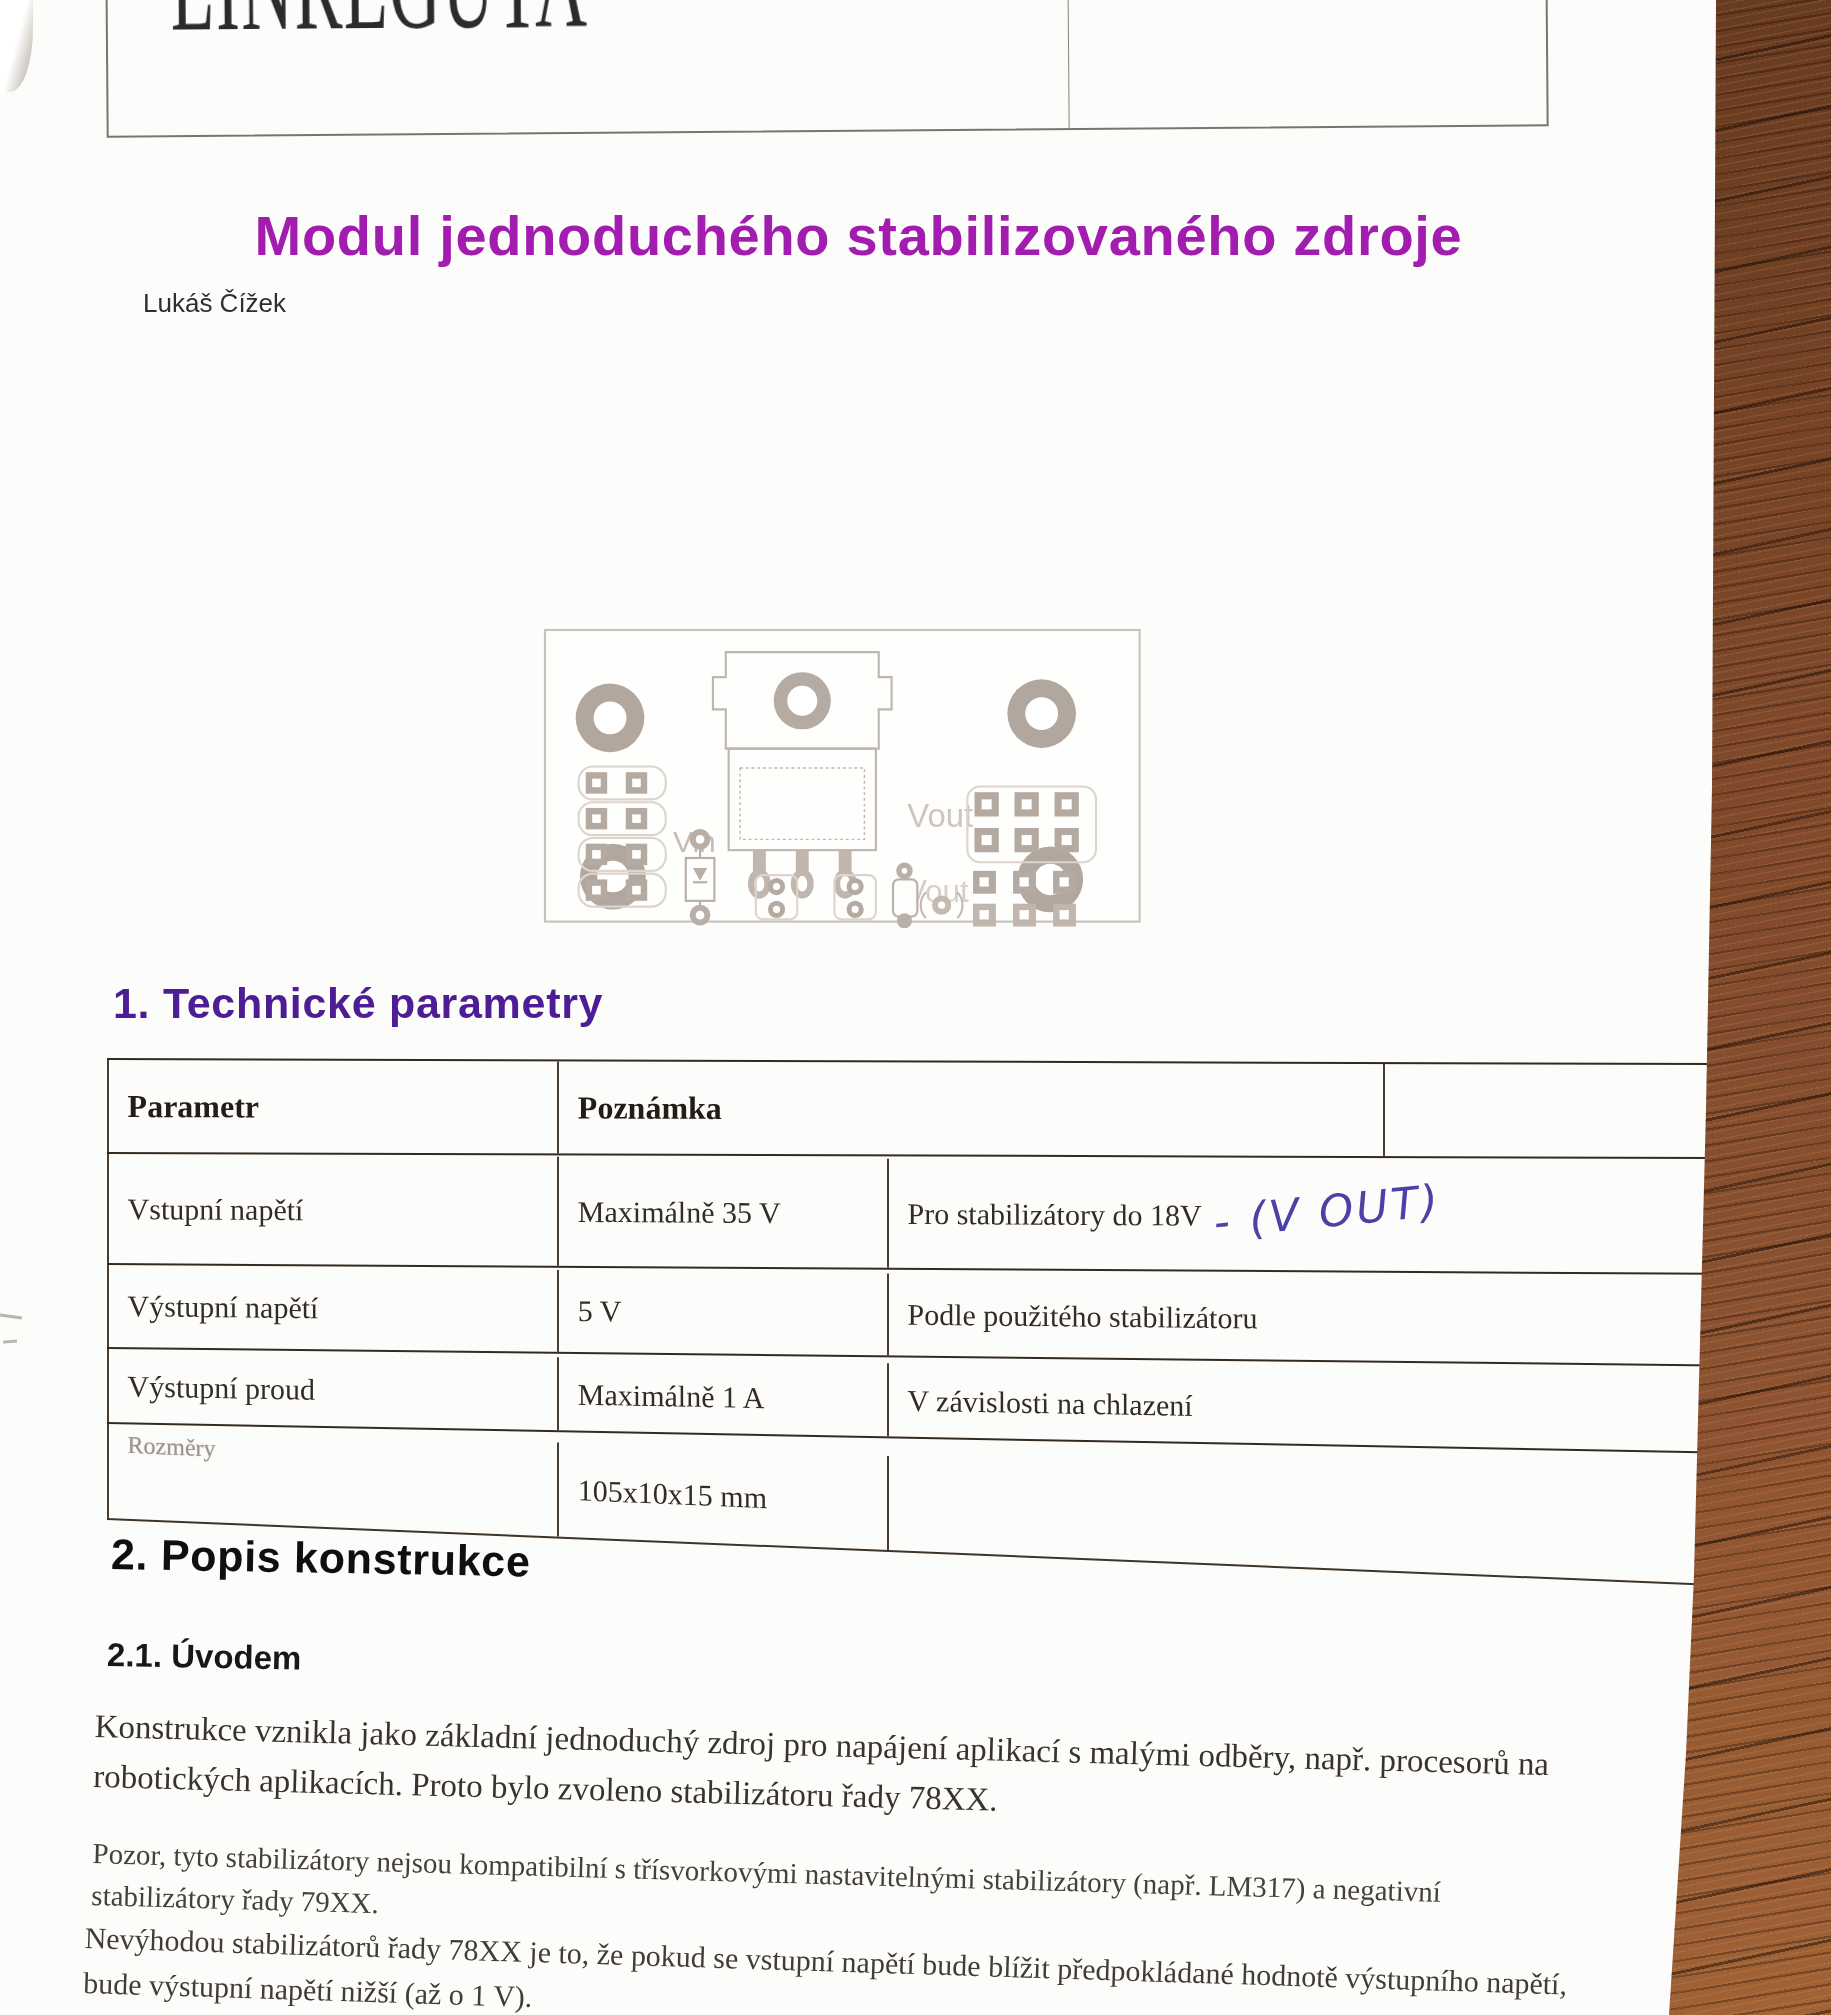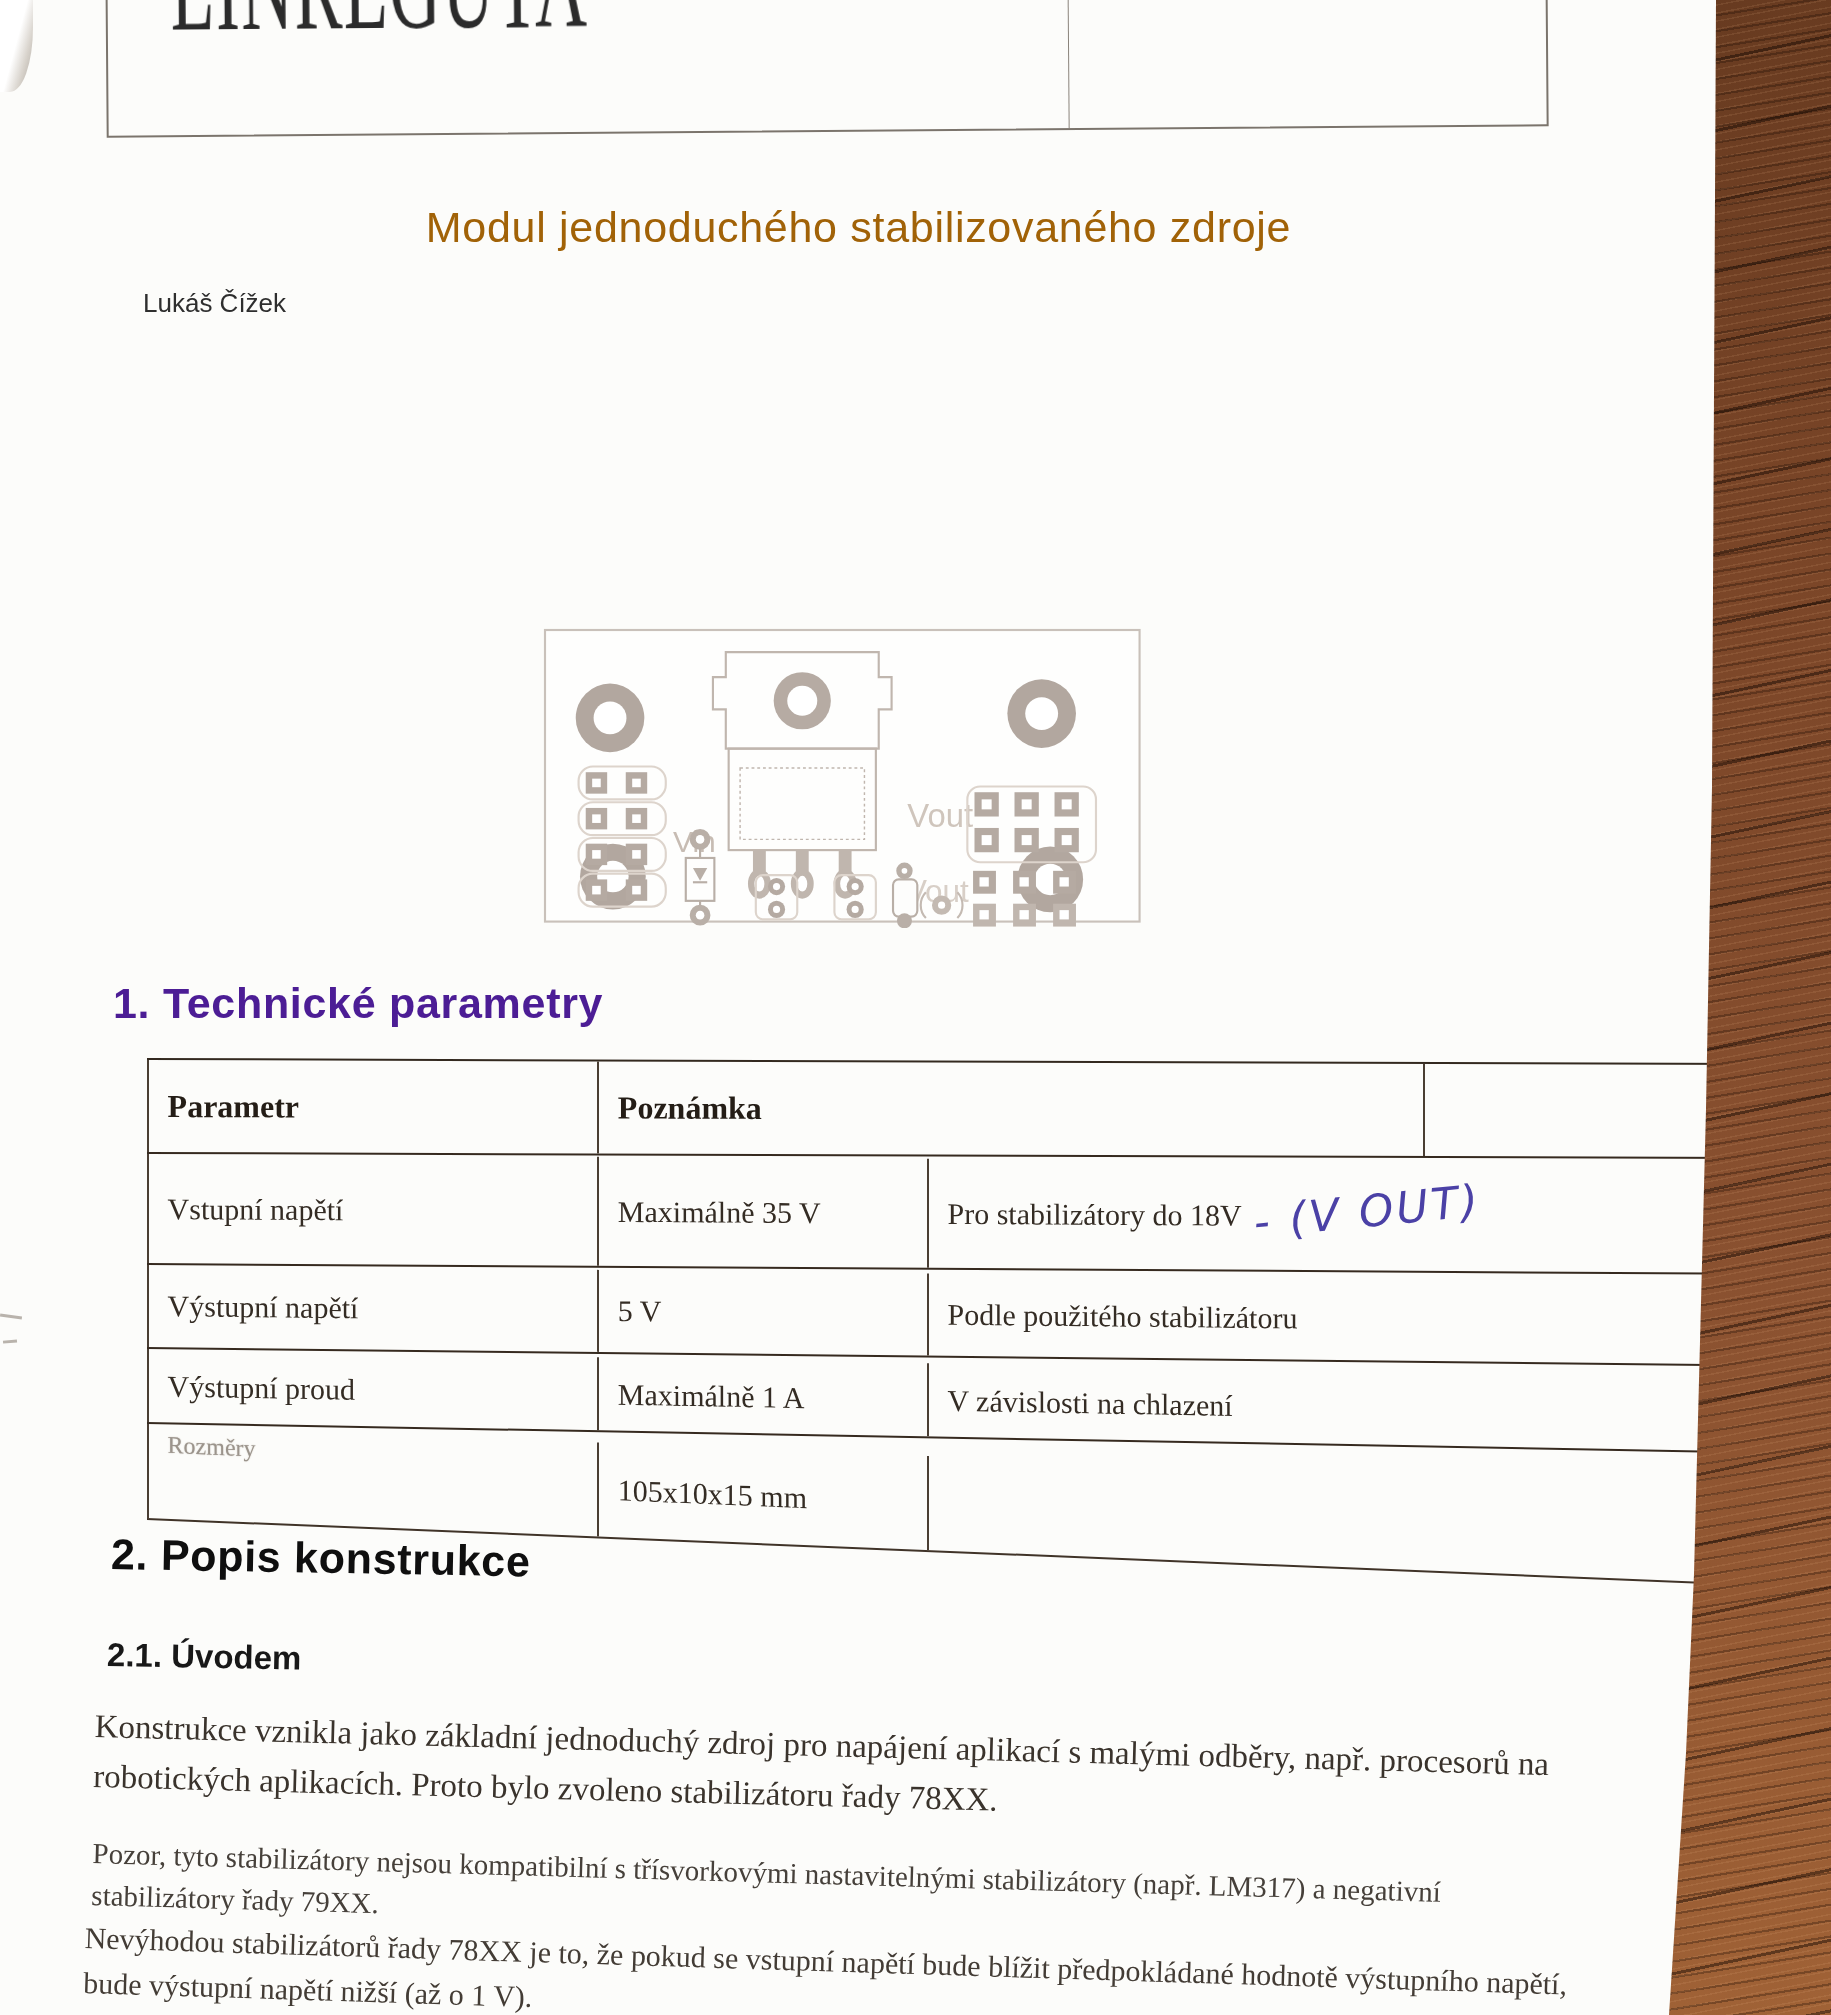--- a/index.html
+++ b/index.html
@@ -35,38 +35,38 @@
   }
   .logo{
     position:absolute; left:63px; top:-42px;
     font-family:"Liberation Serif", serif;
     font-size:120px; line-height:1; color:#2b2b2b; letter-spacing:2.1px;
     transform:scale(0.60,1.08); transform-origin:left top;
     white-space:nowrap;
   }
   .page-title{
     position:absolute; left:143px; top:203px; width:1431px;
-    text-align:center; font-size:43px; color:#a16207; letter-spacing:0.7px;
+    text-align:center; font-size:56px; color:#a21caf; letter-spacing:0.7px;font-weight:bold;
   }
   .page-author{
     position:absolute; left:143px; top:288px; width:1431px;
     text-align:left; font-size:26px; color:#2e2e2e;
   }
   .abstract{
     position:absolute; left:192px; top:395px; width:1116px;
     font-style:italic; font-size:34px; line-height:1.58; color:#242424;
   }
   .figure{ position:absolute; left:541px; top:625px; width:604px; height:303px; }
   .h1{
     position:absolute; left:113px; top:979px;
     font-size:43px; font-weight:bold; color:#4c1d95; letter-spacing:0.7px;
   }
   .ptable{
     position:absolute; left:107px; top:1058px; width:1608px;
-    font-family:"Liberation Serif", serif; color:#342c24;margin-left:40px;
+    font-family:"Liberation Serif", serif; color:#342c24;
   }
   .prow{ display:flex; border-bottom:2.9px solid #362a1f; transform-origin:left center; }
   .prow .c{ box-sizing:border-box; padding:0 0 0 18.6px; display:flex; align-items:center; }
   .prow .c1{ width:28%;  border-left:2.1px solid #4a3e33; }
   .prow .c2{ width:20.5%; border-left:2.1px solid #4a3e33; }
   .prow .c3{ width:51.5%; border-left:2.1px solid #4a3e33; border-right:2.1px solid #4a3e33; }
   .rowhead{ height:92px; border-top:2.9px solid #33291f; font-weight:bold; font-size:32px; color:#241d16; transform:skewY(0.18deg); }
   .row1{ height:109px; font-size:30px; transform:skewY(0.35deg); }
   .row2{ height:82px; font-size:30px; transform:skewY(0.62deg); }
   .row3{ height:73px; font-size:30px; transform:skewY(1.05deg); }

